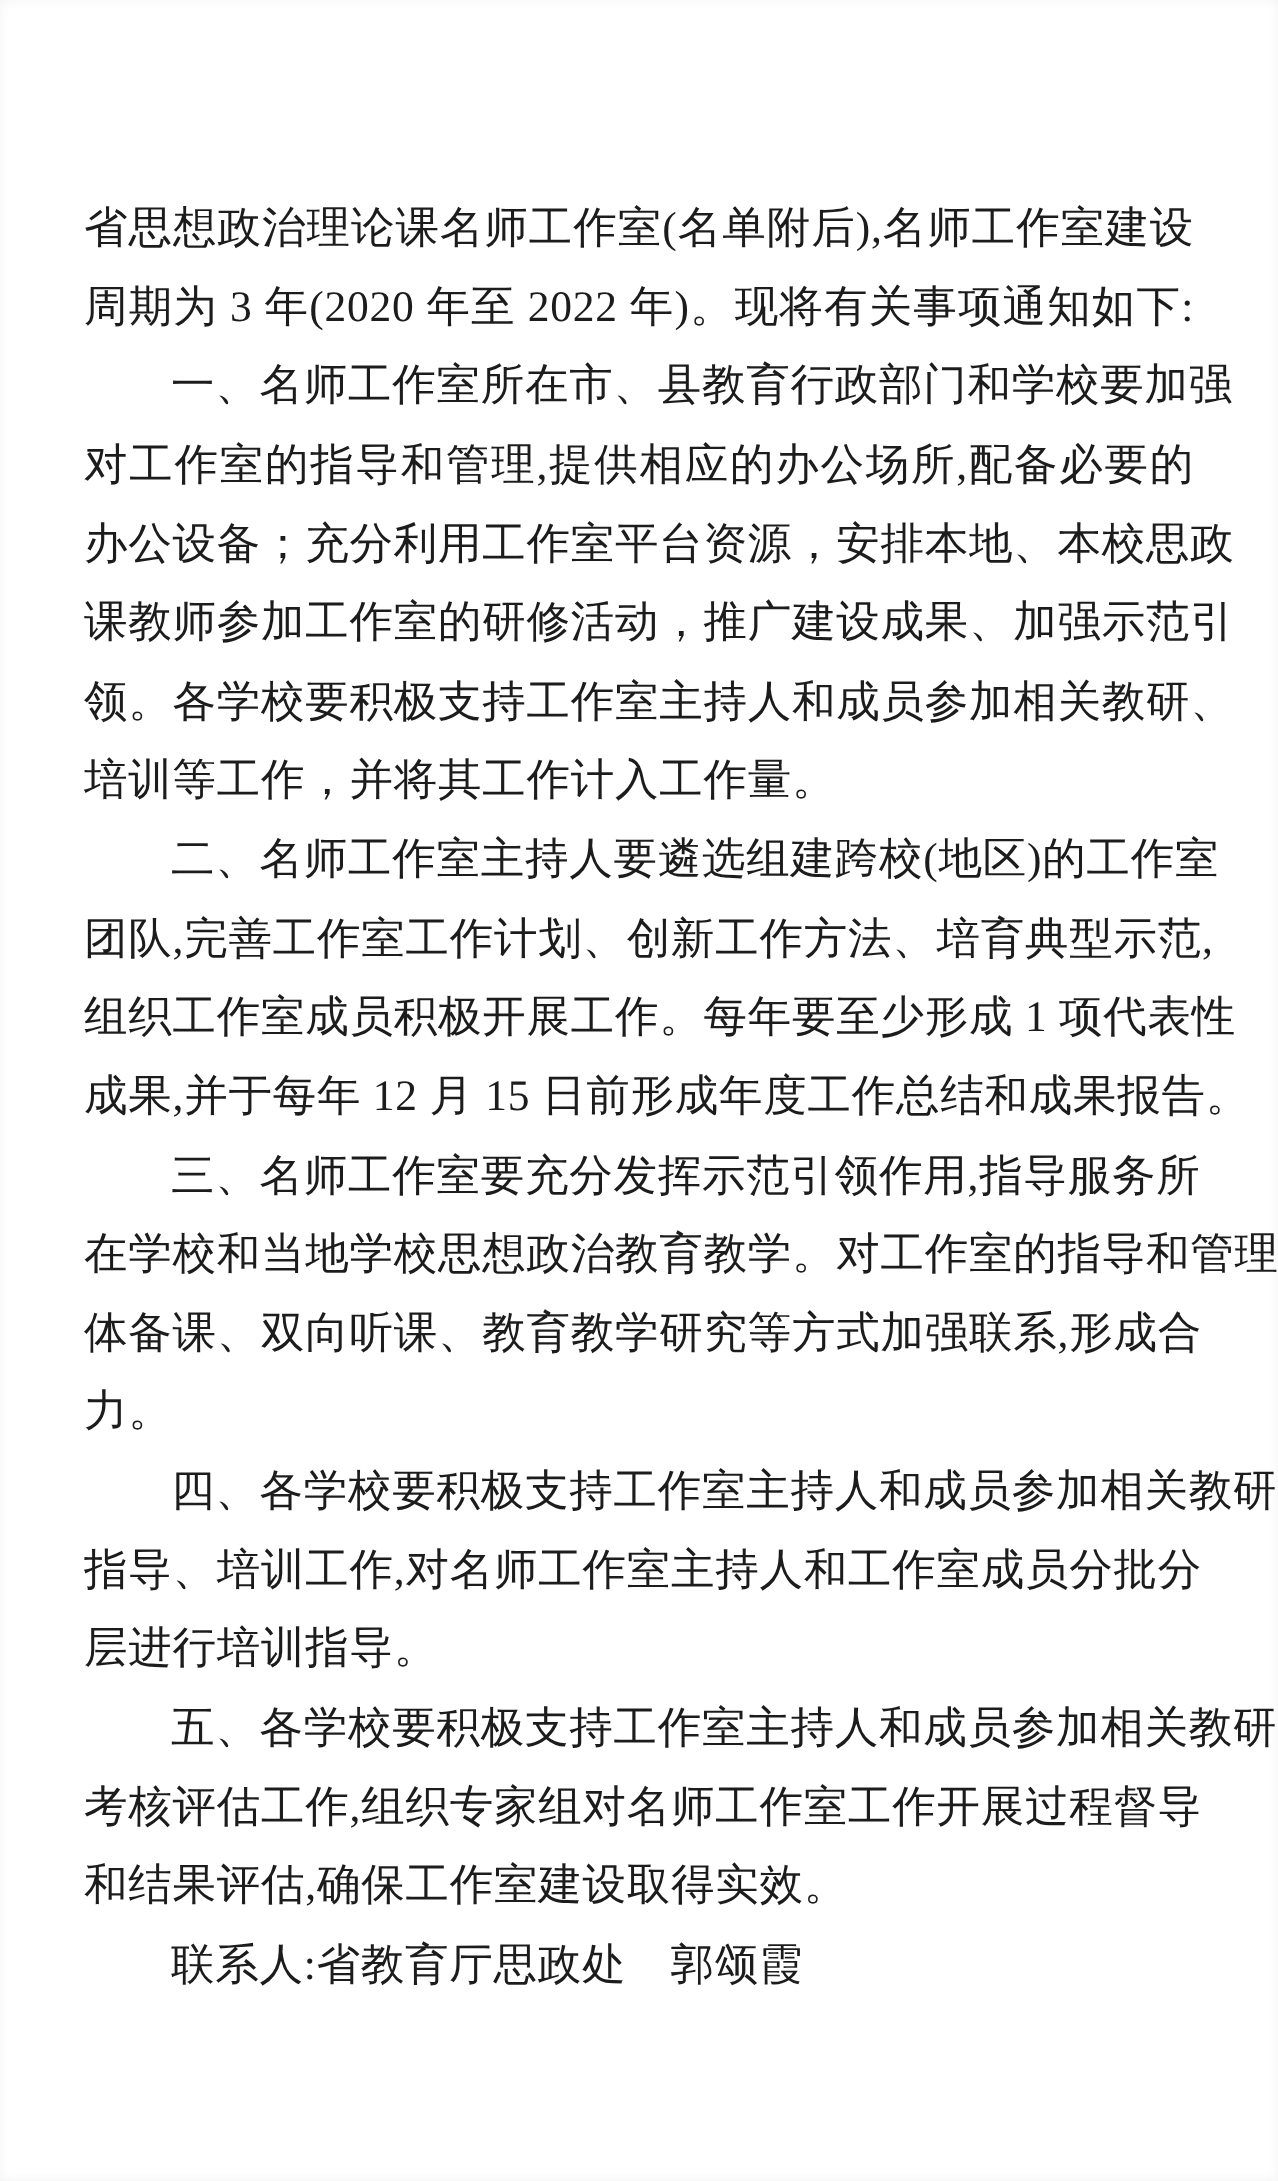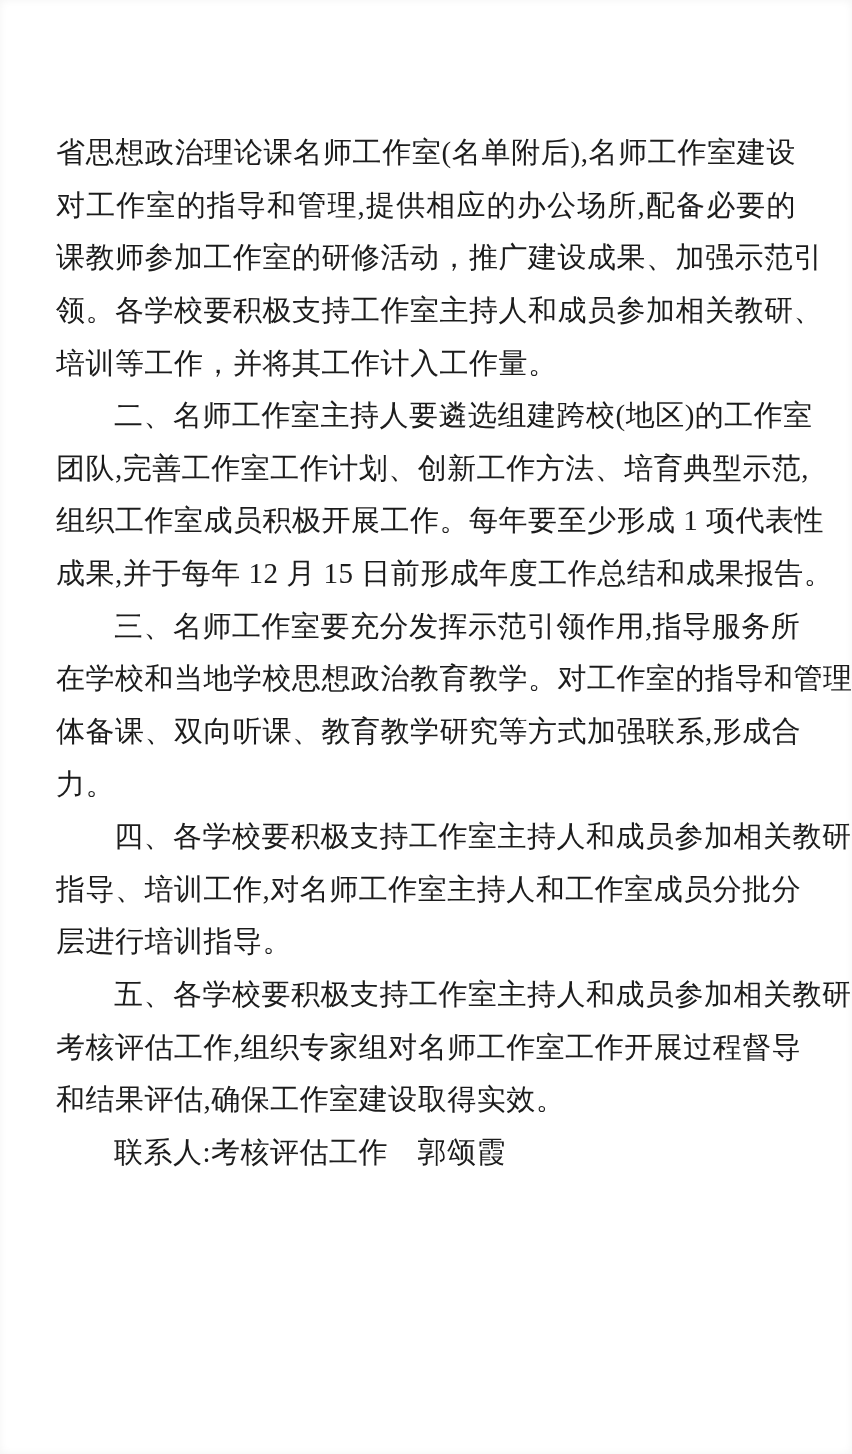--- a/index.html
+++ b/index.html
@@ -41,33 +41,36 @@
       text-align-last: left;
       -moz-text-align-last: left;
     }
   </style>
 </head>
 <body>
 
 <div class="page">
   <div class="text-block">
     <div class="line">省思想政治理论课名师工作室(名单附后),名师工作室建设</div>
+    <div class="line">周期为 3 年(2020 年至 2022 年)。现将有关事项通知如下:</div>
+    <div class="line indent">一、名师工作室所在市、县教育行政部门和学校要加强</div>
     <div class="line">对工作室的指导和管理,提供相应的办公场所,配备必要的</div>
+    <div class="line">办公设备；充分利用工作室平台资源，安排本地、本校思政</div>
     <div class="line">课教师参加工作室的研修活动，推广建设成果、加强示范引</div>
     <div class="line">领。各学校要积极支持工作室主持人和成员参加相关教研、</div>
     <div class="line para-end">培训等工作，并将其工作计入工作量。</div>
     <div class="line indent">二、名师工作室主持人要遴选组建跨校(地区)的工作室</div>
     <div class="line">团队,完善工作室工作计划、创新工作方法、培育典型示范,</div>
     <div class="line">组织工作室成员积极开展工作。每年要至少形成 1 项代表性</div>
     <div class="line">成果,并于每年 12 月 15 日前形成年度工作总结和成果报告。</div>
     <div class="line indent">三、名师工作室要充分发挥示范引领作用,指导服务所</div>
     <div class="line">在学校和当地学校思想政治教育教学。对工作室的指导和管理</div>
     <div class="line">体备课、双向听课、教育教学研究等方式加强联系,形成合</div>
     <div class="line para-end">力。</div>
     <div class="line indent">四、各学校要积极支持工作室主持人和成员参加相关教研</div>
     <div class="line">指导、培训工作,对名师工作室主持人和工作室成员分批分</div>
     <div class="line para-end">层进行培训指导。</div>
     <div class="line indent">五、各学校要积极支持工作室主持人和成员参加相关教研</div>
     <div class="line">考核评估工作,组织专家组对名师工作室工作开展过程督导</div>
     <div class="line para-end">和结果评估,确保工作室建设取得实效。</div>
-    <div class="line indent para-end">联系人:考核评估工作　郭颂霞</div>
+    <div class="line indent para-end">联系人:省教育厅思政处　郭颂霞</div>
   </div>
 </div>
 
 </body></html>

